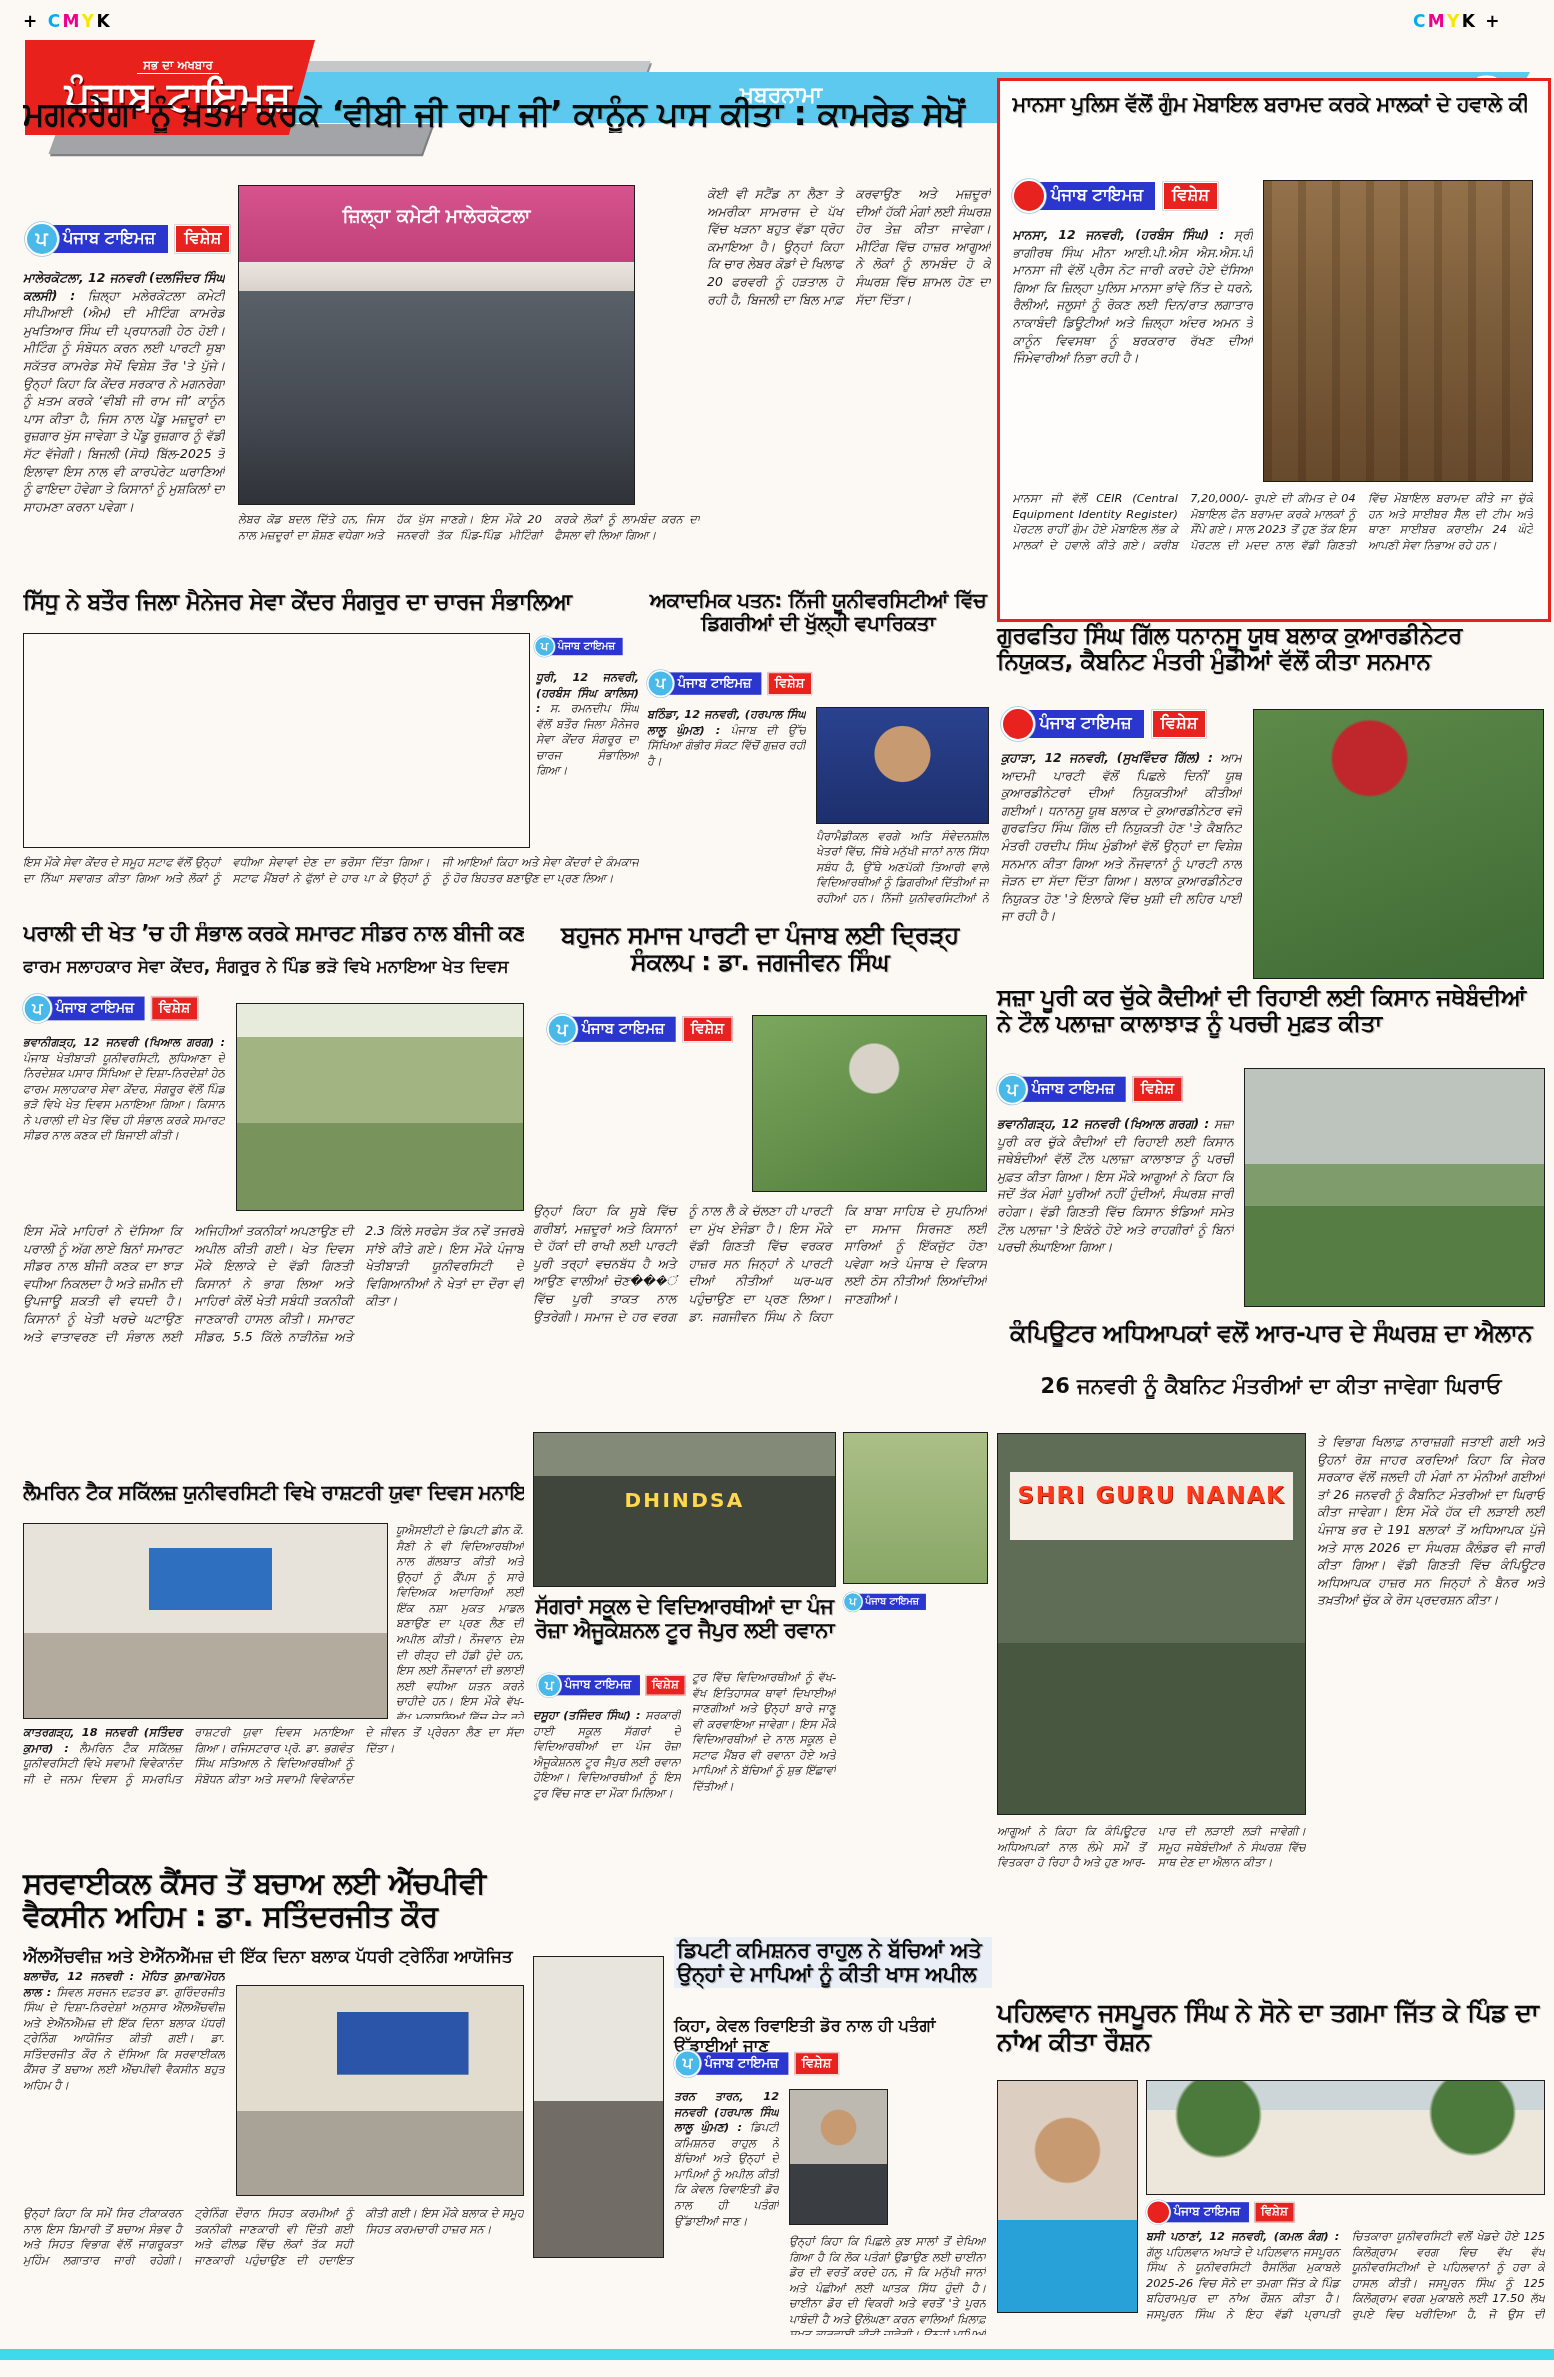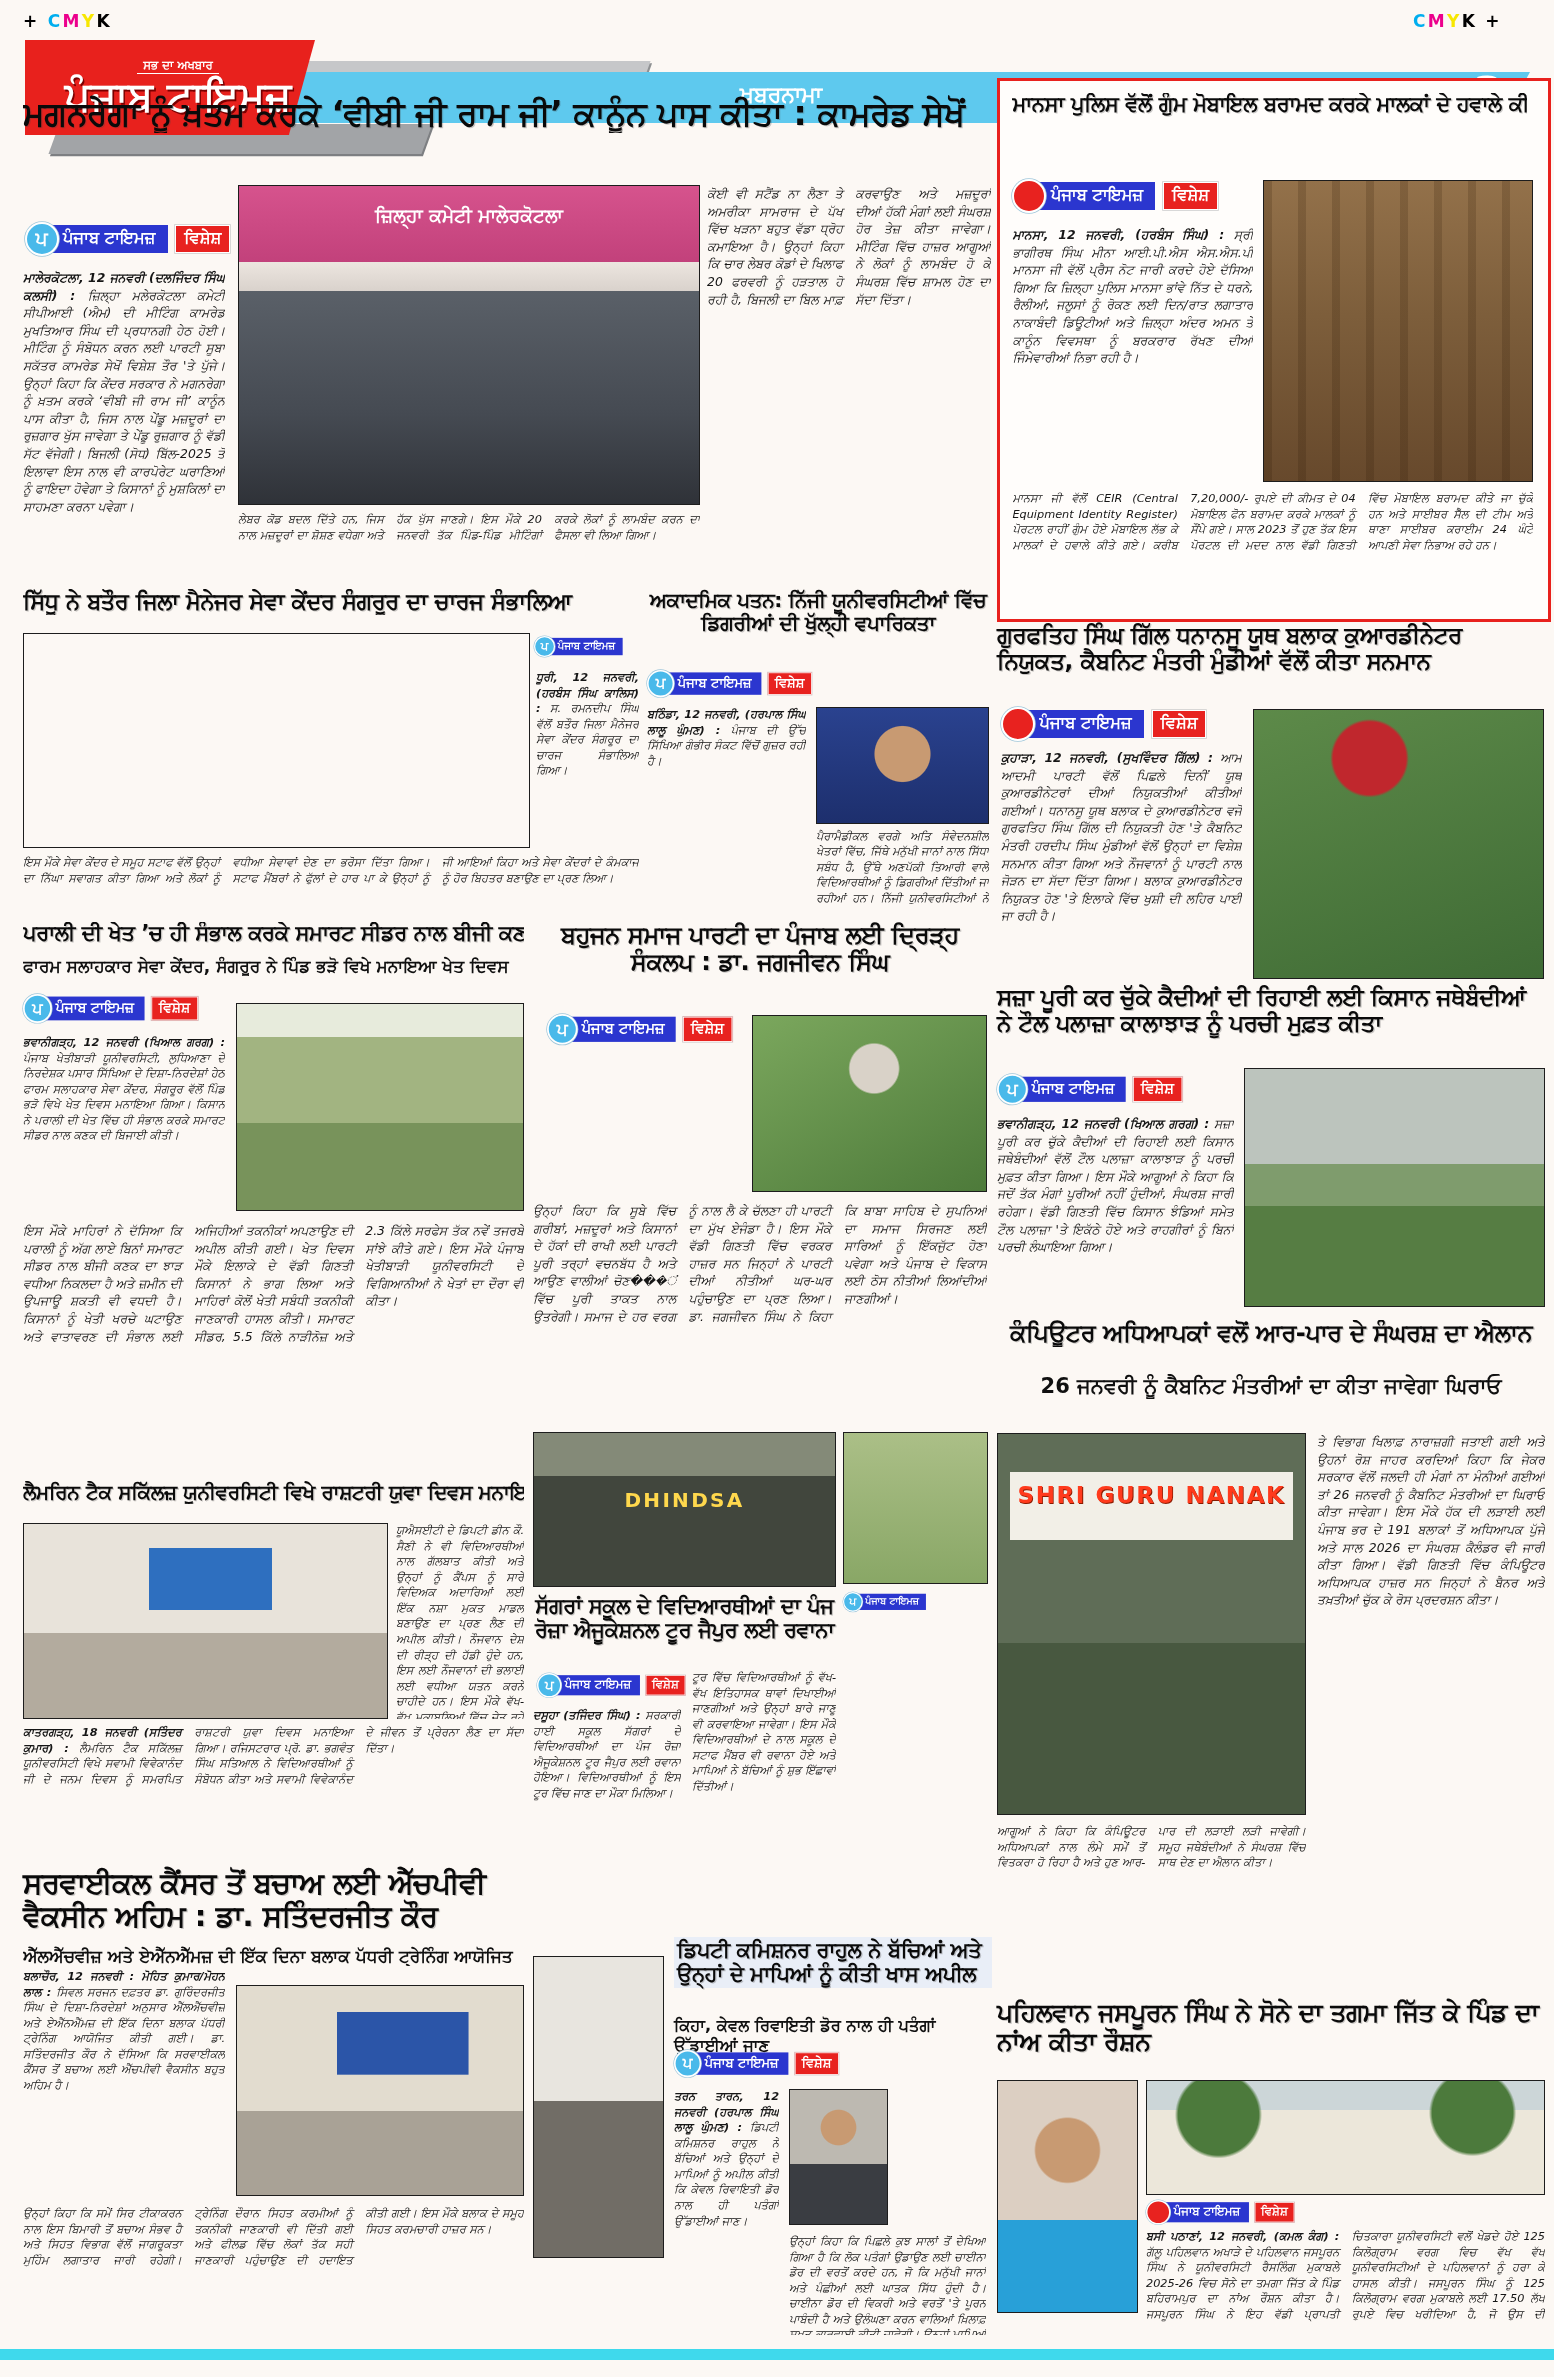--- a/index.html
+++ b/index.html
@@ -121,21 +121,21 @@
     <div class="pageno">3</div>
   </div>
 
   <section class="art" style="left:23px;top:95px;width:968px;height:490px">
     <h1 class="hl one" style="font-size:33px">ਮਗਨਰੇਗਾ ਨੂੰ ਖ਼ਤਮ ਕਰਕੇ ‘ਵੀਬੀ ਜੀ ਰਾਮ ਜੀ’ ਕਾਨੂੰਨ ਪਾਸ ਕੀਤਾ : ਕਾਮਰੇਡ ਸੇਖੋਂ</h1>
     <div class="badge" style="left:1.6px;top:127px">
       <span class="circ">ਪ</span>
       <span class="bar">ਪੰਜਾਬ ਟਾਇਮਜ਼</span>
       <span class="tag">ਵਿਸ਼ੇਸ਼</span>
     </div>
-    <div class="photo ph-meeting" style="left:215px;top:90px;width:462px;height:320px">
+    <div class="photo ph-meeting" style="left:215px;top:90px;width:397px;height:320px">
       <span class="ovl">ਜ਼ਿਲ੍ਹਾ ਕਮੇਟੀ ਮਾਲੇਰਕੋਟਲਾ</span>
     </div>
     <div class="btxt" style="left:0;top:174px;width:202px;height:309px">
       <span class="dl">ਮਾਲੇਰਕੋਟਲਾ, 12 ਜਨਵਰੀ (ਦਲਜਿੰਦਰ ਸਿੰਘ ਕਲਸੀ) :</span> <span>ਜ਼ਿਲ੍ਹਾ ਮਲੇਰਕੋਟਲਾ ਕਮੇਟੀ ਸੀਪੀਆਈ (ਐਮ) ਦੀ ਮੀਟਿੰਗ ਕਾਮਰੇਡ ਮੁਖਤਿਆਰ ਸਿੰਘ ਦੀ ਪ੍ਰਧਾਨਗੀ ਹੇਠ ਹੋਈ। ਮੀਟਿੰਗ ਨੂੰ ਸੰਬੋਧਨ ਕਰਨ ਲਈ ਪਾਰਟੀ ਸੂਬਾ ਸਕੱਤਰ ਕਾਮਰੇਡ ਸੇਖੋਂ ਵਿਸ਼ੇਸ਼ ਤੌਰ 'ਤੇ ਪੁੱਜੇ। ਉਨ੍ਹਾਂ ਕਿਹਾ ਕਿ ਕੇਂਦਰ ਸਰਕਾਰ ਨੇ ਮਗਨਰੇਗਾ ਨੂੰ ਖ਼ਤਮ ਕਰਕੇ ‘ਵੀਬੀ ਜੀ ਰਾਮ ਜੀ’ ਕਾਨੂੰਨ ਪਾਸ ਕੀਤਾ ਹੈ, ਜਿਸ ਨਾਲ ਪੇਂਡੂ ਮਜ਼ਦੂਰਾਂ ਦਾ ਰੁਜ਼ਗਾਰ ਖੁੱਸ ਜਾਵੇਗਾ ਤੇ ਪੇਂਡੂ ਰੁਜ਼ਗਾਰ ਨੂੰ ਵੱਡੀ ਸੱਟ ਵੱਜੇਗੀ। ਬਿਜਲੀ (ਸੋਧ) ਬਿੱਲ-2025 ਤੋਂ ਇਲਾਵਾ ਇਸ ਨਾਲ ਵੀ ਕਾਰਪੋਰੇਟ ਘਰਾਣਿਆਂ ਨੂੰ ਫਾਇਦਾ ਹੋਵੇਗਾ ਤੇ ਕਿਸਾਨਾਂ ਨੂੰ ਮੁਸ਼ਕਿਲਾਂ ਦਾ ਸਾਹਮਣਾ ਕਰਨਾ ਪਵੇਗਾ।</span>
     </div>
     <div class="btxt cols2" style="left:684px;top:90px;width:284px;height:398px">
       <span>ਕੋਈ ਵੀ ਸਟੈਂਡ ਨਾ ਲੈਣਾ ਤੇ ਅਮਰੀਕਾ ਸਾਮਰਾਜ ਦੇ ਪੱਖ ਵਿੱਚ ਖੜਨਾ ਬਹੁਤ ਵੱਡਾ ਧ੍ਰੋਹ ਕਮਾਇਆ ਹੈ। ਉਨ੍ਹਾਂ ਕਿਹਾ ਕਿ ਚਾਰ ਲੇਬਰ ਕੋਡਾਂ ਦੇ ਖਿਲਾਫ 20 ਫਰਵਰੀ ਨੂੰ ਹੜਤਾਲ ਹੋ ਰਹੀ ਹੈ, ਬਿਜਲੀ ਦਾ ਬਿਲ ਮਾਫ਼ ਕਰਵਾਉਣ ਅਤੇ ਮਜ਼ਦੂਰਾਂ ਦੀਆਂ ਹੱਕੀ ਮੰਗਾਂ ਲਈ ਸੰਘਰਸ਼ ਹੋਰ ਤੇਜ਼ ਕੀਤਾ ਜਾਵੇਗਾ। ਮੀਟਿੰਗ ਵਿੱਚ ਹਾਜ਼ਰ ਆਗੂਆਂ ਨੇ ਲੋਕਾਂ ਨੂੰ ਲਾਮਬੰਦ ਹੋ ਕੇ ਸੰਘਰਸ਼ ਵਿੱਚ ਸ਼ਾਮਲ ਹੋਣ ਦਾ ਸੱਦਾ ਦਿੱਤਾ।</span>
     </div>
     <div class="btxt cols3 sm" style="left:215px;top:417px;width:462px;height:70px">
       <span>ਲੇਬਰ ਕੋਡ ਬਦਲ ਦਿੱਤੇ ਹਨ, ਜਿਸ ਨਾਲ ਮਜ਼ਦੂਰਾਂ ਦਾ ਸ਼ੋਸ਼ਣ ਵਧੇਗਾ ਅਤੇ ਹੱਕ ਖੁੱਸ ਜਾਣਗੇ। ਇਸ ਮੌਕੇ 20 ਜਨਵਰੀ ਤੱਕ ਪਿੰਡ-ਪਿੰਡ ਮੀਟਿੰਗਾਂ ਕਰਕੇ ਲੋਕਾਂ ਨੂੰ ਲਾਮਬੰਦ ਕਰਨ ਦਾ ਫੈਸਲਾ ਵੀ ਲਿਆ ਗਿਆ।</span>

